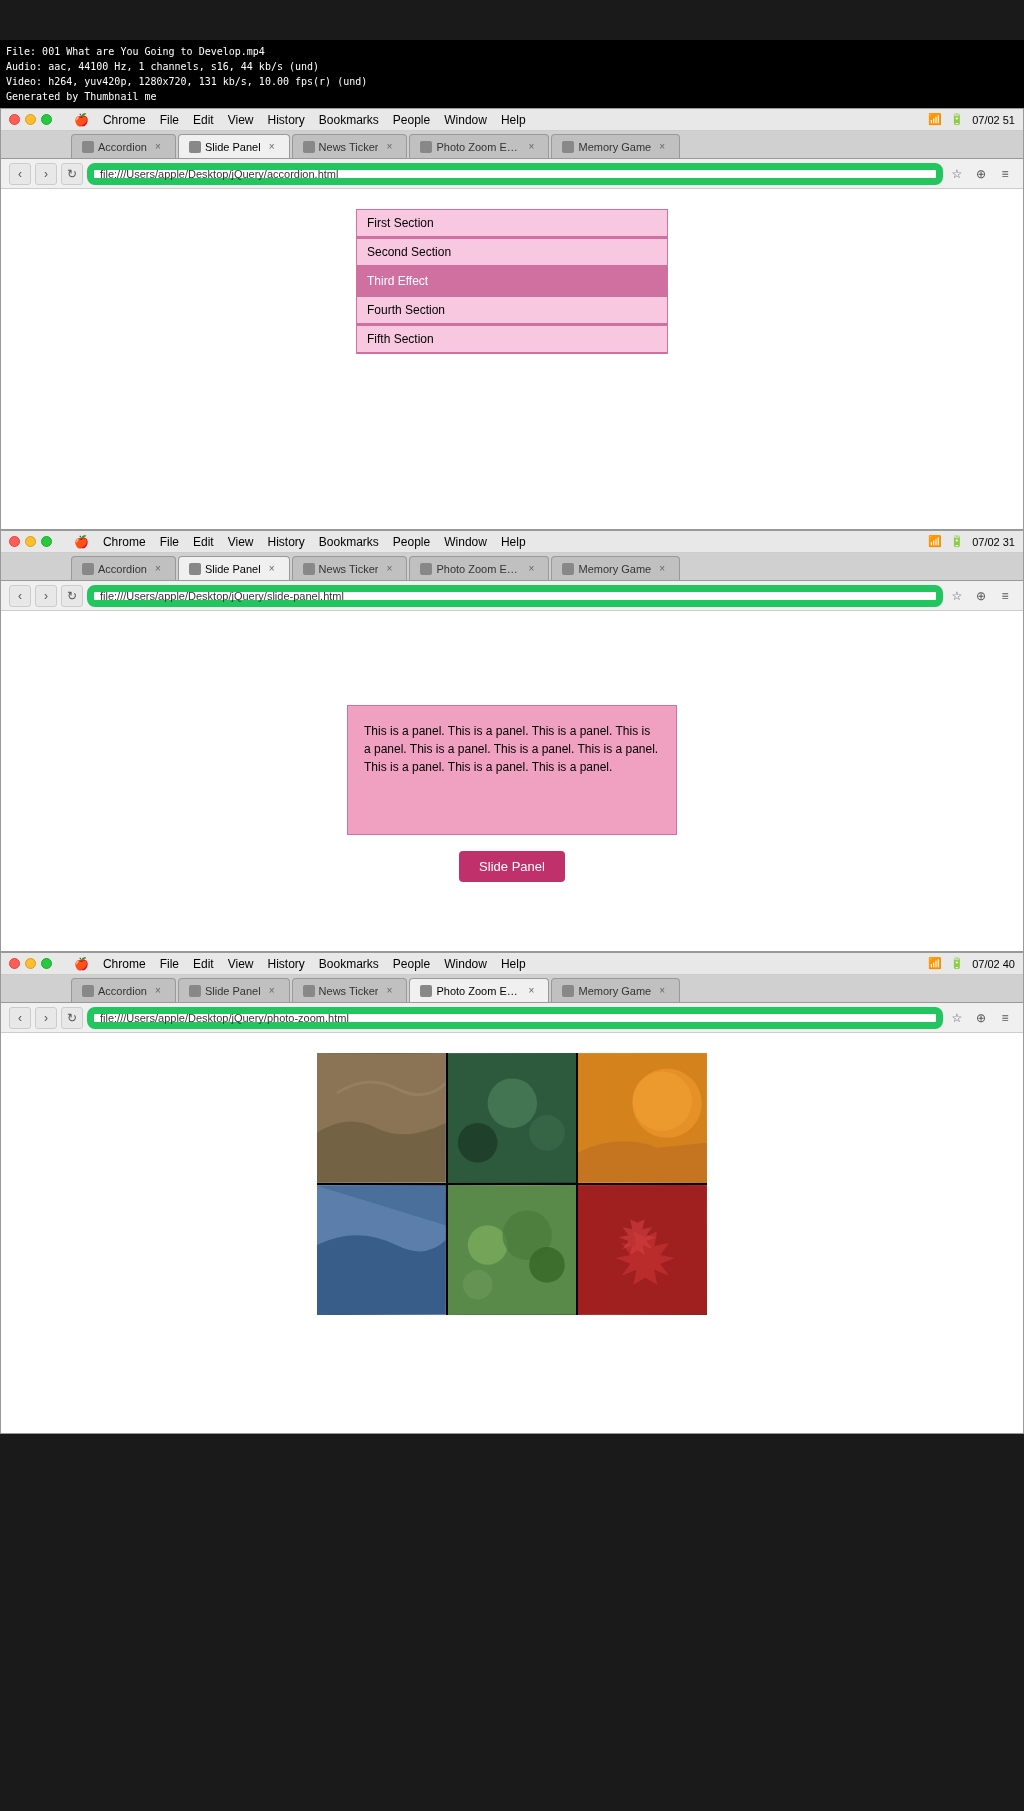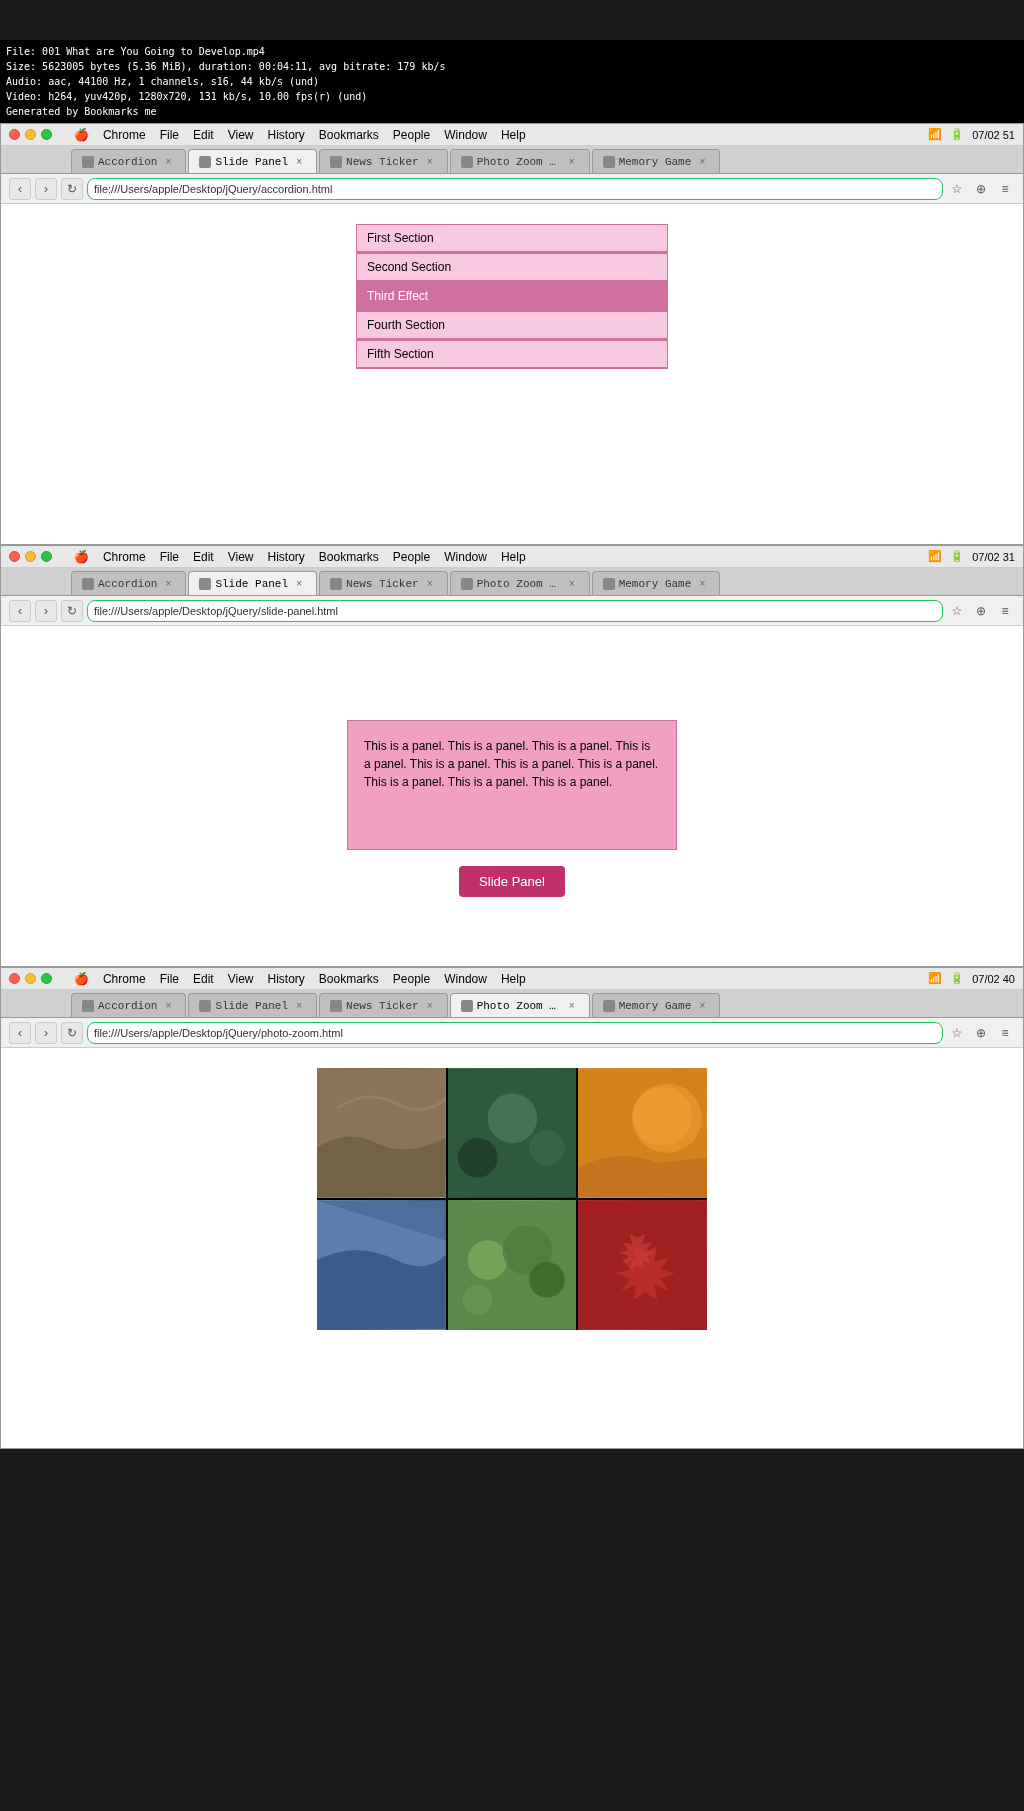--- a/index.html
+++ b/index.html
@@ -96,21 +96,20 @@
       background: #888;
       border-radius: 2px;
       flex-shrink: 0;
     }
     .tab-label {
       flex: 1;
       overflow: hidden;
       text-overflow: ellipsis;
       white-space: nowrap;
       font-size: 11px;
-      font-family: Liberation Mono, monospace;
     }
     .tab-close {
       width: 14px;
       height: 14px;
       display: flex;
       align-items: center;
       justify-content: center;
       border-radius: 50%;
       font-size: 10px;
       color: #666;
@@ -139,21 +138,21 @@
       align-items: center;
       justify-content: center;
       cursor: pointer;
       font-size: 12px;
       color: #555;
     }
     .nav-btn:disabled { color: #ccc; }
     .address-bar {
       flex: 1;
       height: 22px;
-      border: 1px solid #22c55e;
+      border: 7px solid #22c55e;
       border-radius: 8px;
       padding: 0 6px;
       font-size: 11px;
       background: #fff;
       color: #333;
       display: flex;
       align-items: center;
     }
     .nav-icons {
       display: flex;
@@ -262,24 +261,23 @@
       gap: 8px;
       font-size: 11px;
     }
     .time-text { font-size: 11px; }
   </style>
 </head>
 <body>
 
 <div class="video-info">
   <div>File: 001 What are You Going to Develop.mp4</div>
-  <div>Size: 5623005 bytes (5.36 MiB), duration: 00:04:11, avg bitrate: 179 kb/s</div>
   <div>Audio: aac, 44100 Hz, 1 channels, s16, 44 kb/s (und)</div>
   <div>Video: h264, yuv420p, 1280x720, 131 kb/s, 10.00 fps(r) (und)</div>
-  <div>Generated by Bookmarks me</div>
+  <div>Generated by Thumbnail me</div>
 </div>
 
 <div class="browser-window">
 
   <div class="mac-menubar">
     <div class="traffic-lights">
       <span class="traffic-light tl-red"></span>
       <span class="traffic-light tl-yellow"></span>
       <span class="traffic-light tl-green"></span>
     </div>

